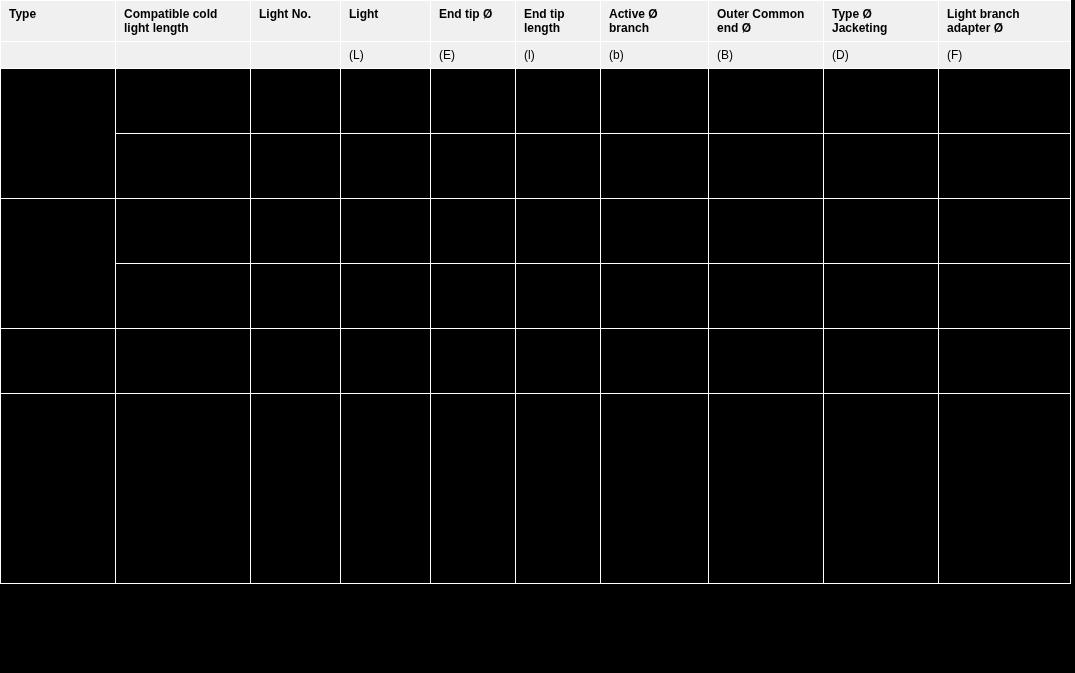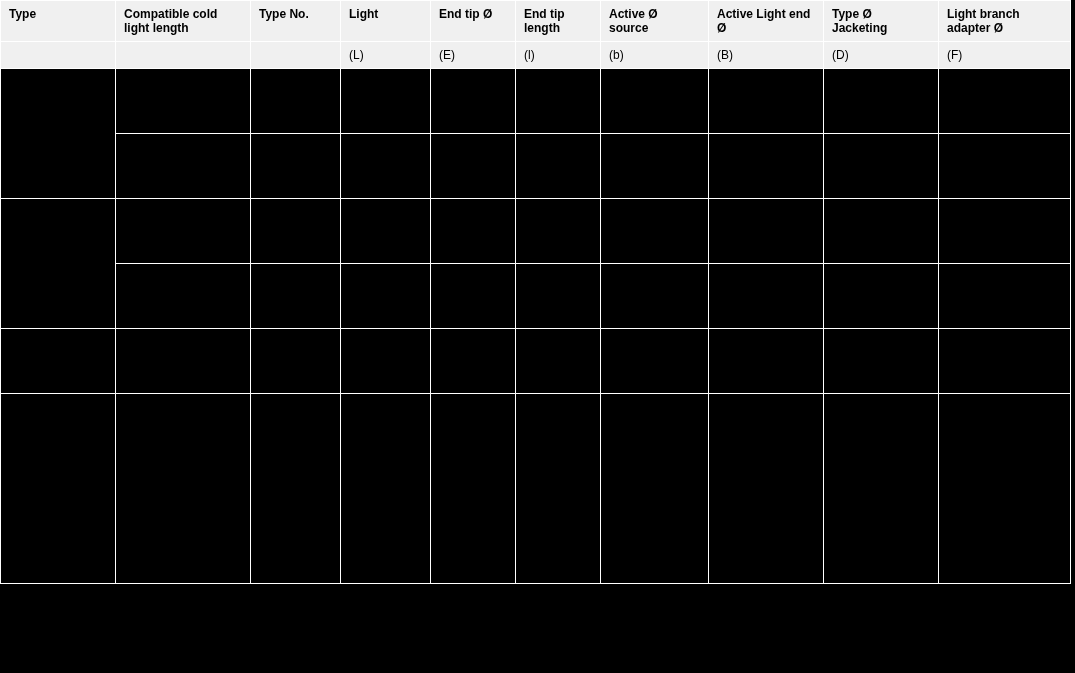--- a/index.html
+++ b/index.html
@@ -85,26 +85,26 @@
       <col class="col-endtiplen">
       <col class="col-active-branch">
       <col class="col-active-common">
       <col class="col-outer">
       <col class="col-lightsource">
     </colgroup>
     <thead>
       <tr>
         <th>Type</th>
         <th>Compatible cold light length</th>
-        <th>Type No.</th>
+        <th>Light No.</th>
         <th>Light</th>
         <th>End tip Ø</th>
         <th>End tip length</th>
-        <th>Active Ø source</th>
-        <th>Active Light end  Ø</th>
+        <th>Active Ø branch</th>
+        <th>Outer Common end  Ø</th>
         <th>Type Ø Jacketing</th>
         <th>Light branch adapter Ø</th>
       </tr>
       <tr>
         <th></th>
         <th></th>
         <th></th>
         <th>(L)</th>
         <th>(E)</th>
         <th>(l)</th>

